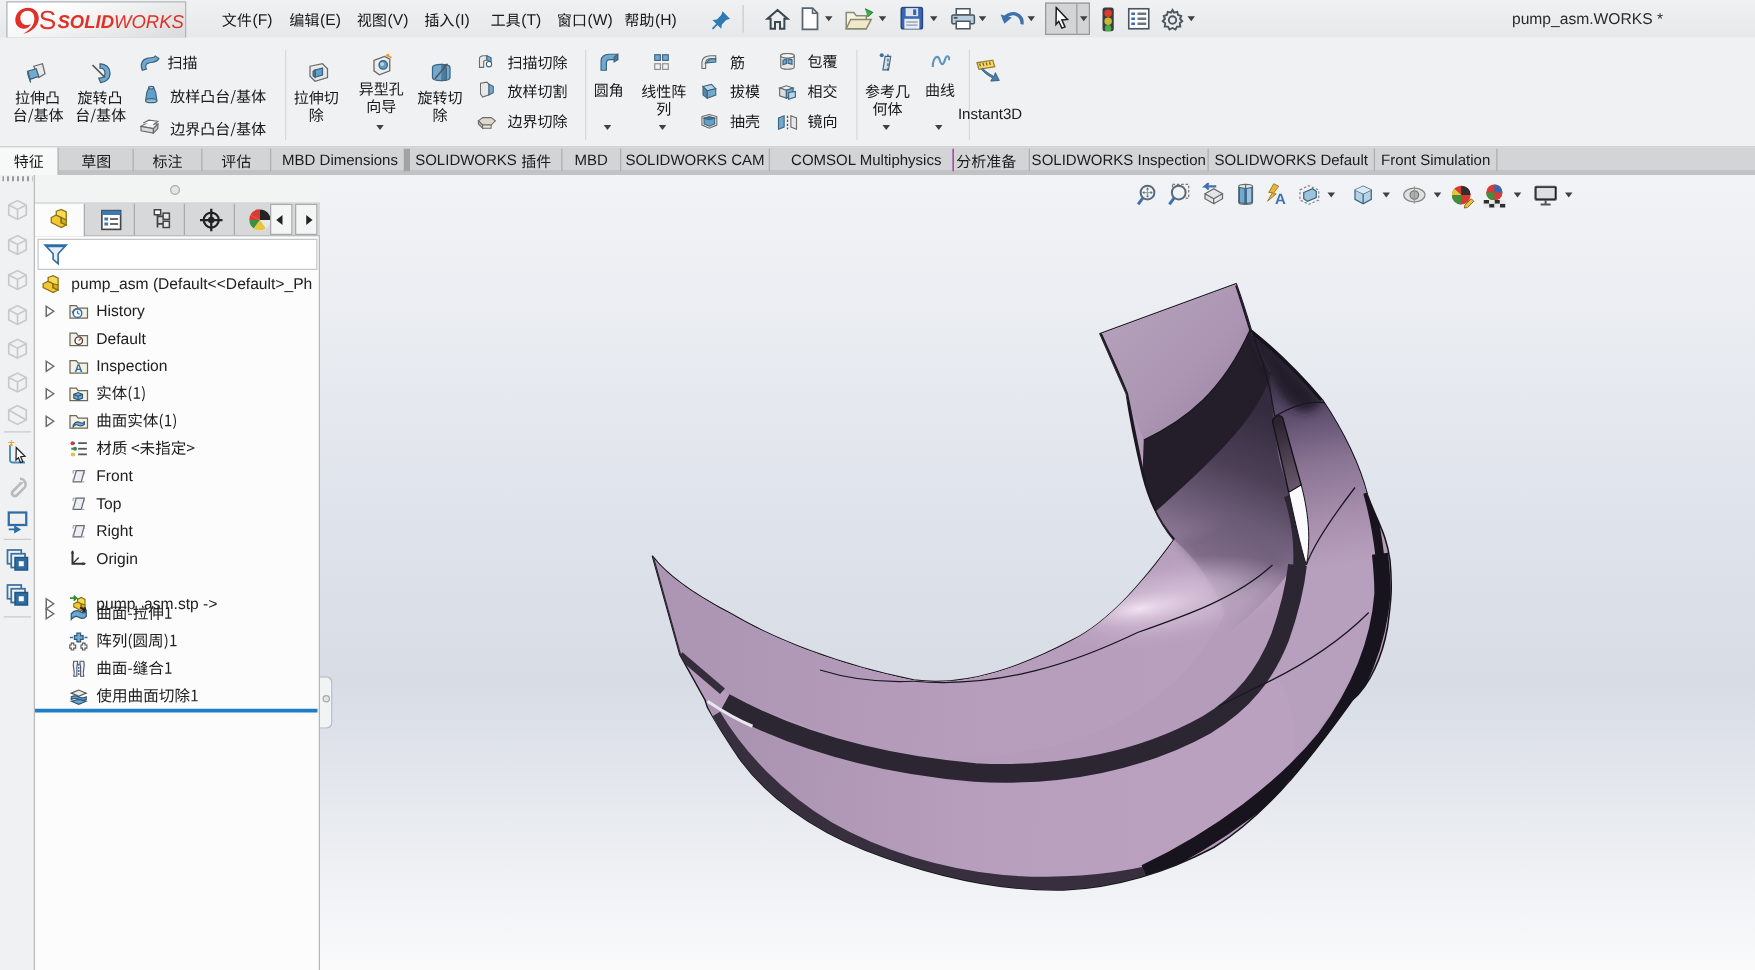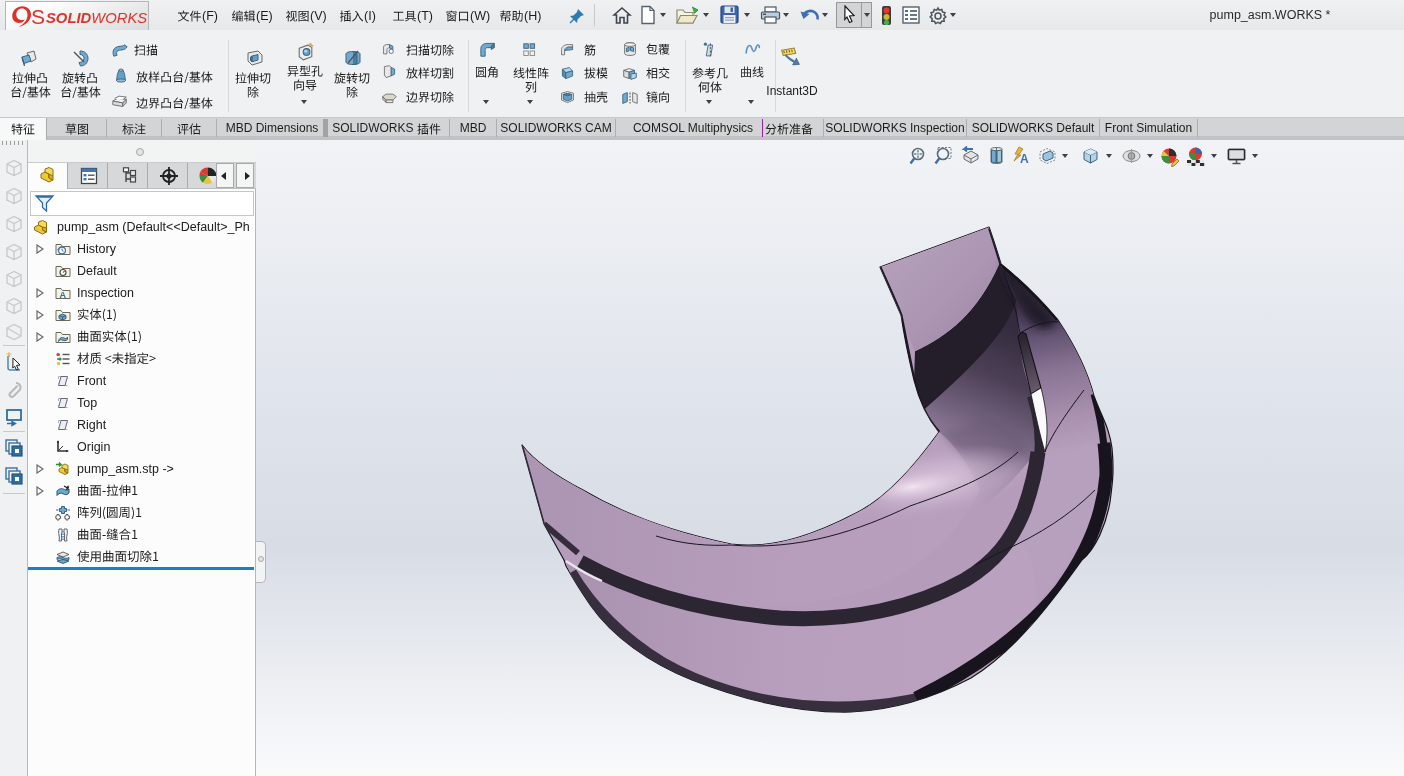--- a/index.html
+++ b/index.html
@@ -739,21 +739,21 @@
       <div class="abs" style="left:49px;top:4px">Right</div>
     </div>
     <div class="trow" style="top:296px">
       <svg class="abs" style="left:27px;top:3px" width="16" height="16" viewBox="0 0 16 16">
         <path d="M3 2 L3 12 L13 12" fill="none" stroke="#333" stroke-width="1.6"></path>
         <path d="M3 1 L1.8 4 L4.2 4 Z M14 12 L11 10.8 L11 13.2 Z" fill="#333"></path>
         <path d="M3 12 L8 7" stroke="#333" stroke-width="1"></path>
       </svg>
       <div class="abs" style="left:49px;top:4px">Origin</div>
     </div>
-    <div class="trow" style="top:318px">
+    <div class="trow" style="top:332px">
       <svg class="abs" style="left:8px;top:6px" width="8" height="10" viewBox="0 0 8 10">
         <path d="M1 1 L7 5 L1 9 Z" fill="none" stroke="#6a6a6a" stroke-width="1.2"></path>
       </svg>
       <svg class="abs" style="left:27px;top:3px" width="16" height="16" viewBox="0 0 16 16">
         <path d="M4 8 L7 6.5 L10 8 L10 10.5 L13 12 L10 13.5 L7 12 L4 10.5 Z" fill="#f0c832" stroke="#8a6f14" stroke-width="0.9"></path>
         <path d="M7 4.5 L10 3 L13 4.5 L13 9 L10 10.5 L10 8 L7 6.5 Z" fill="#f7da55" stroke="#8a6f14" stroke-width="0.9"></path>
         <path d="M10 8 L13 9 L13 12 L10 10.5 Z" fill="#d9ae1f" stroke="#8a6f14" stroke-width="0.9"></path>
         <path d="M1 3.5 L6 3.5 L4 1.5 M6 3.5 L4 5.5" stroke="#2e8f2e" stroke-width="1.5" fill="none"></path>
       </svg>
       <div class="abs" style="left:49px;top:4px">pump_asm.stp -&gt;</div>

